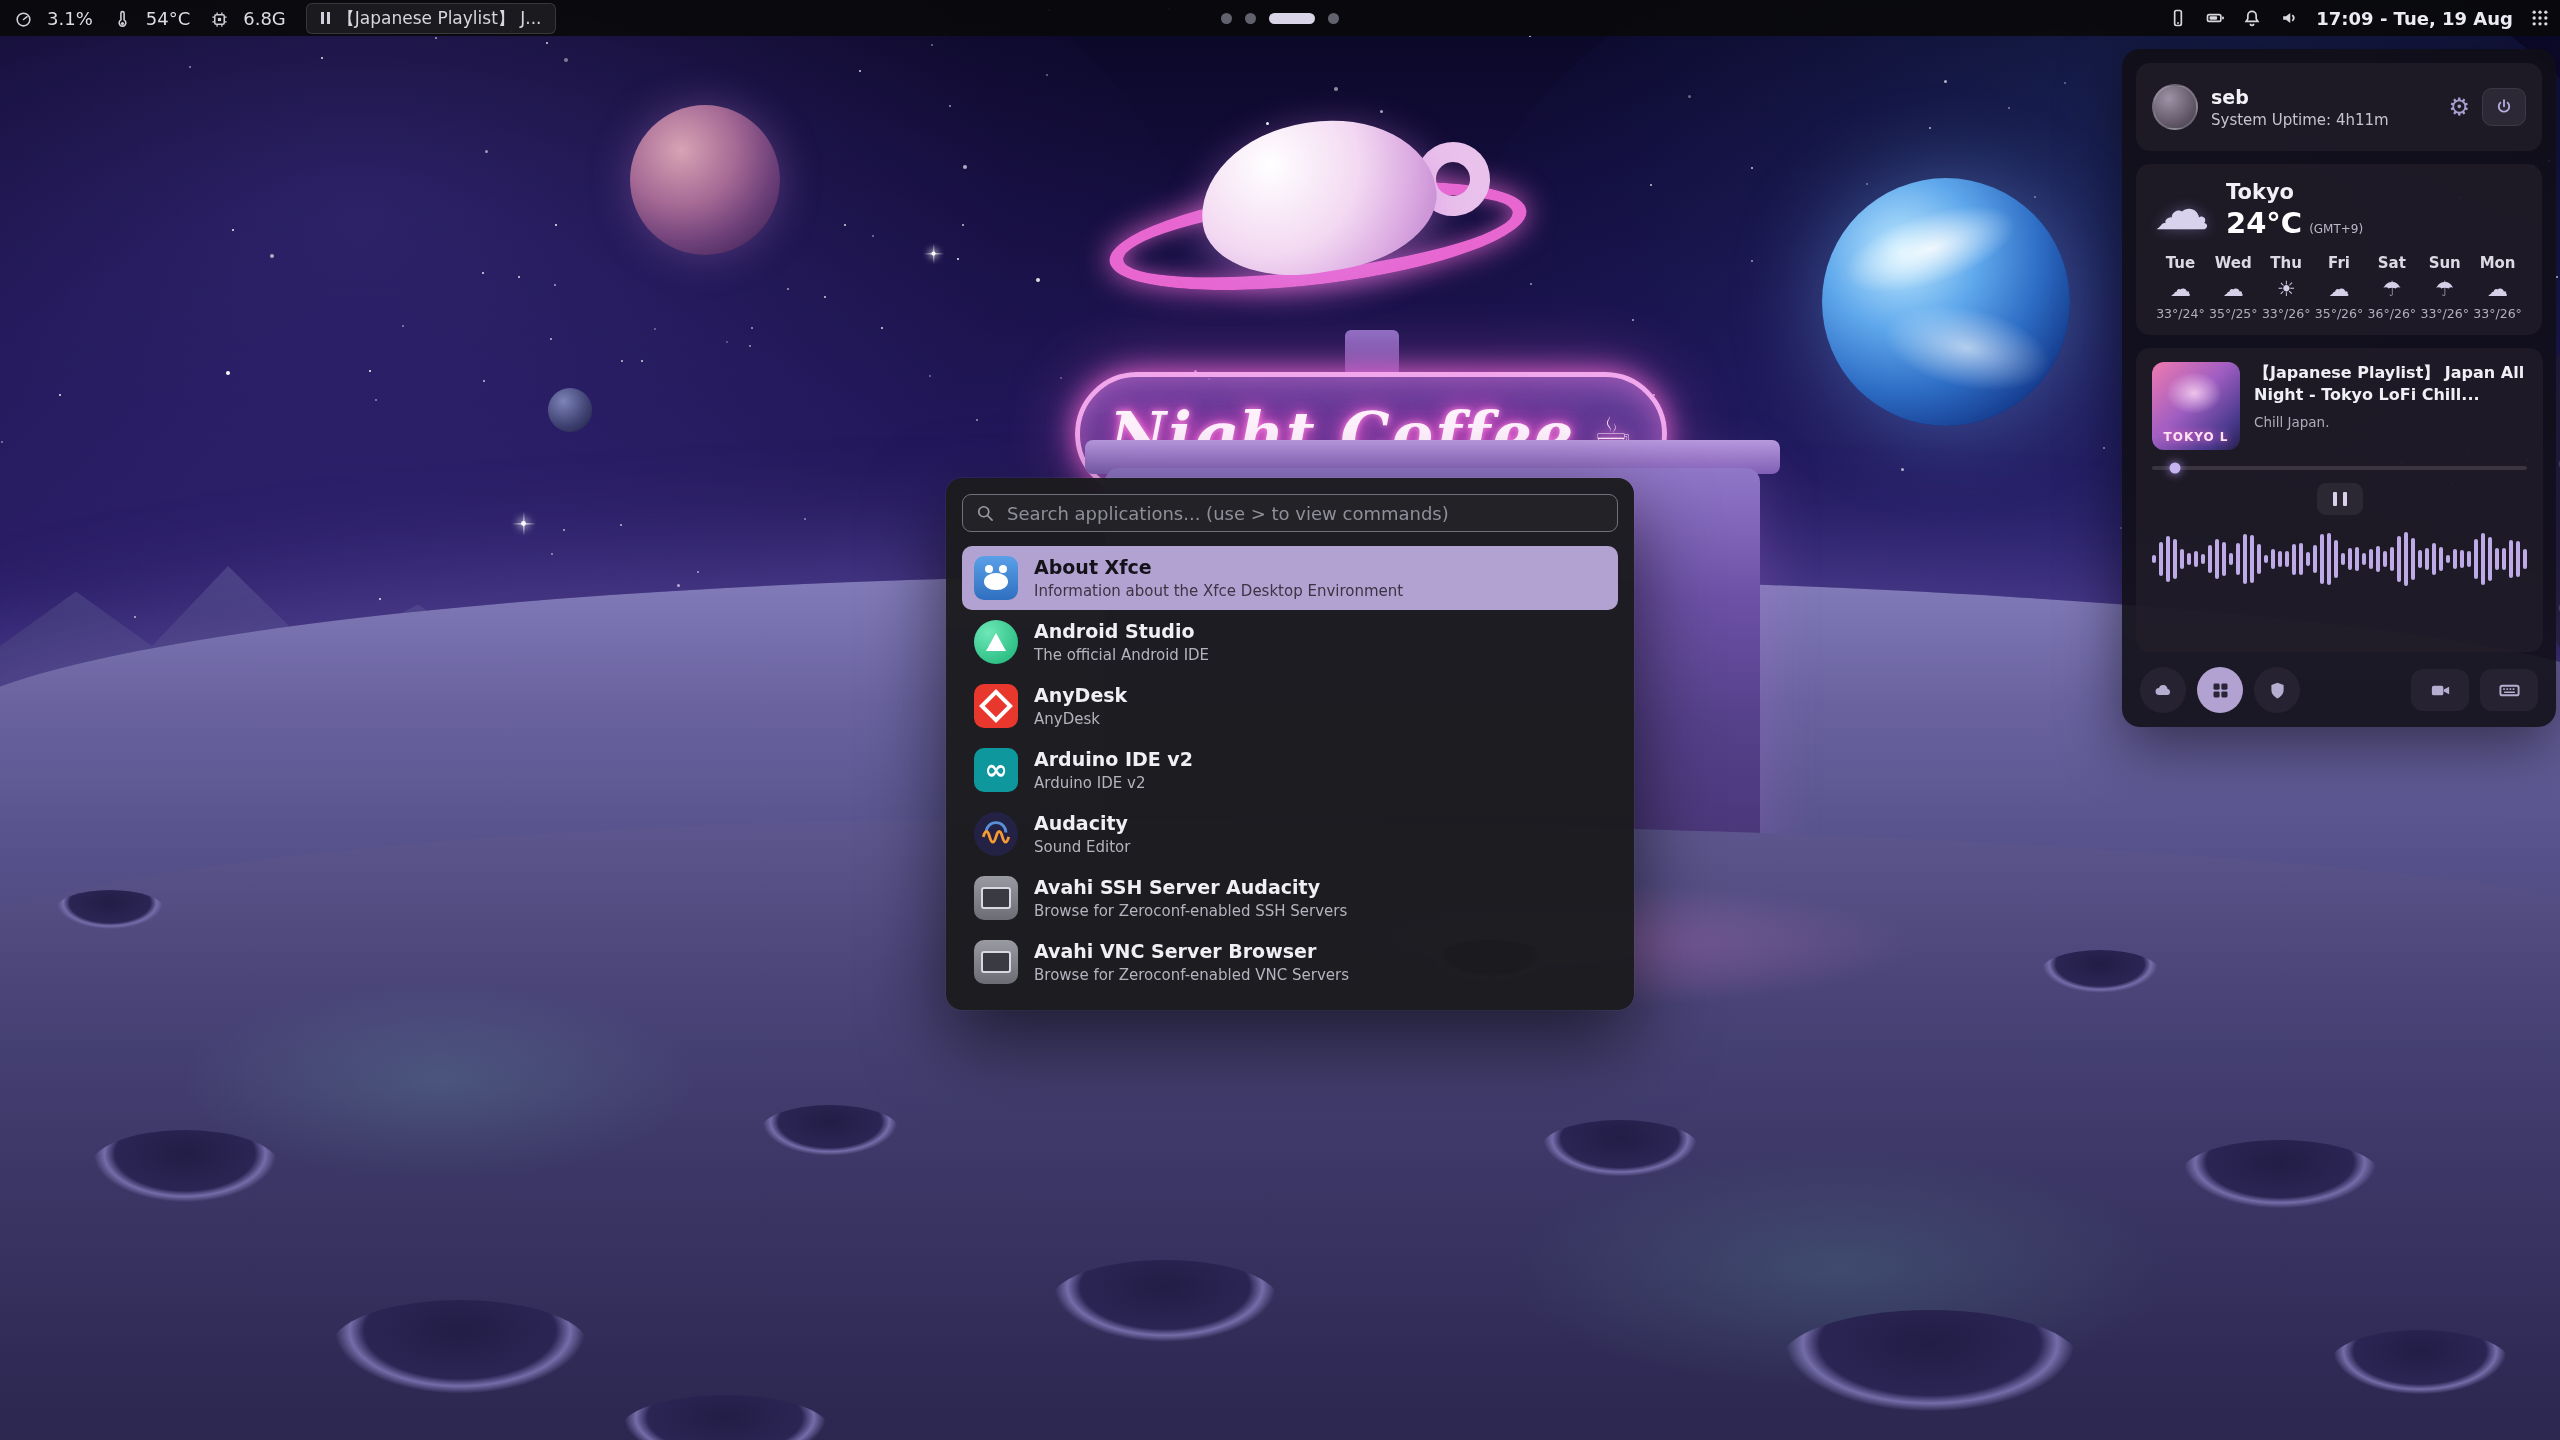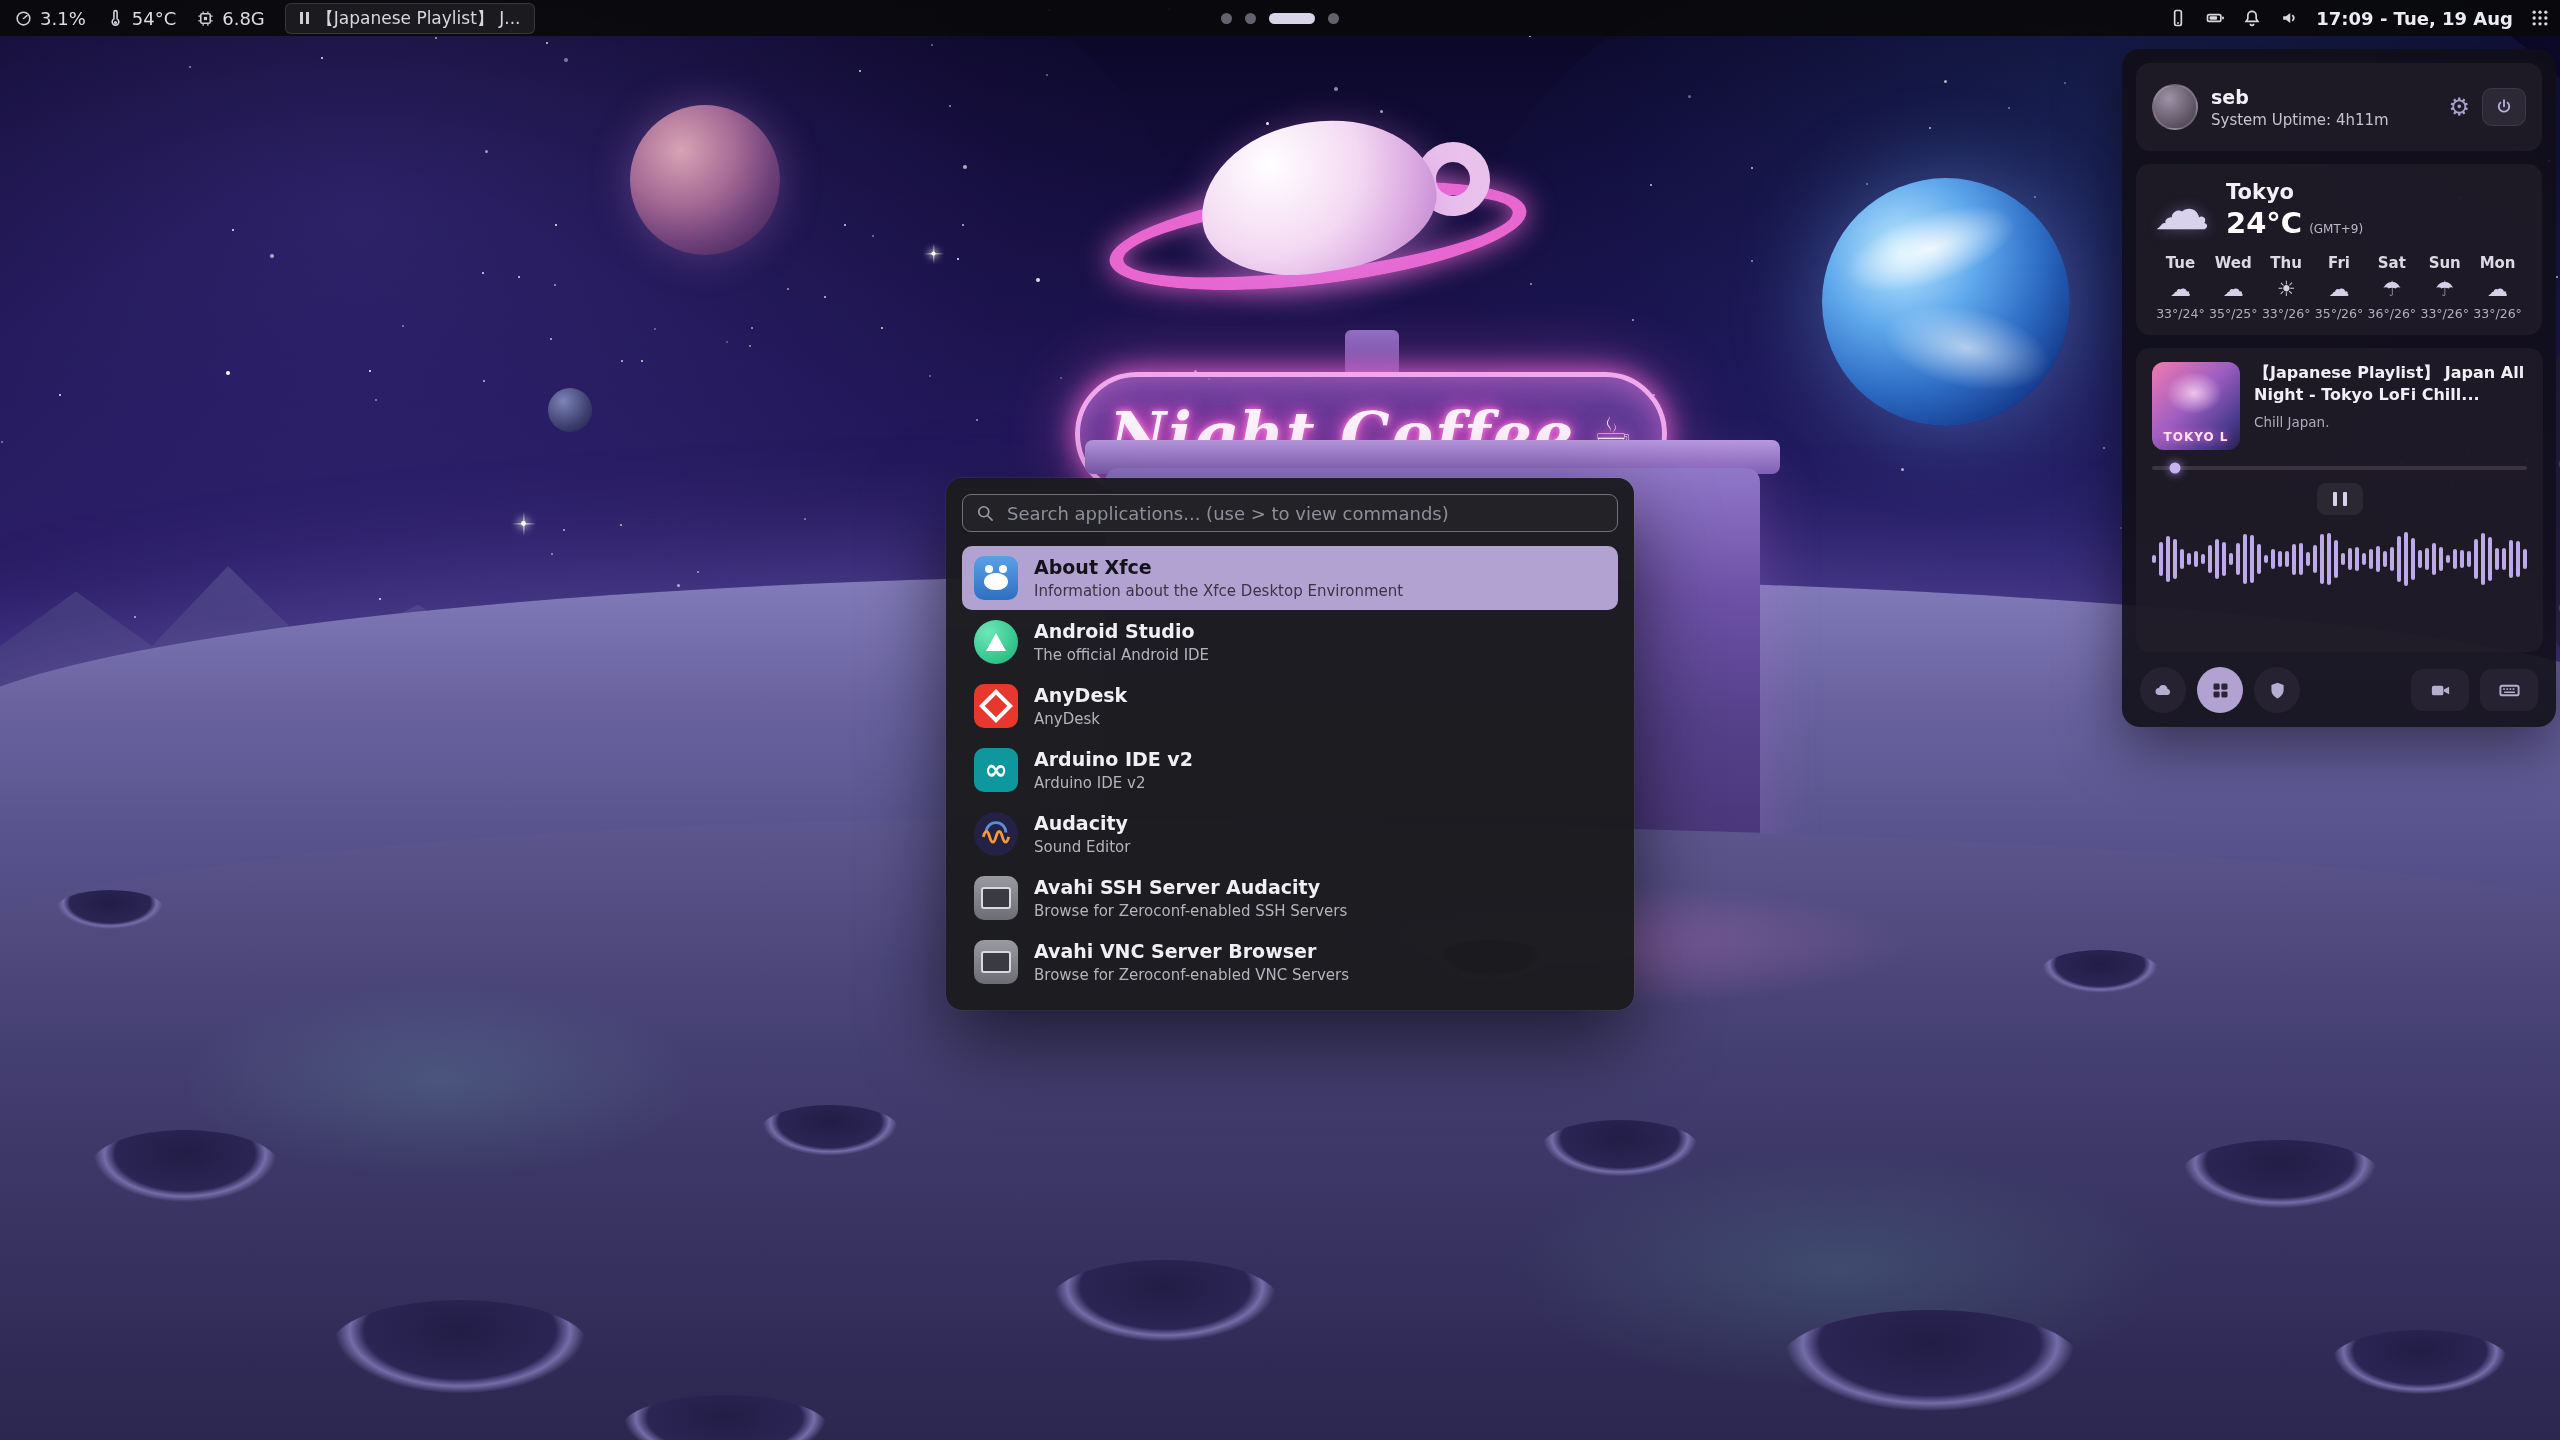--- a/index.html
+++ b/index.html
@@ -90,21 +90,21 @@
     border-radius:50% 50% 46% 46% / 58% 58% 44% 44%;transform:rotate(-9deg);
     background:radial-gradient(circle at 32% 24%,#ffffff,#f3d9f2 45%,#d9a6e0 75%,#b97cc8 100%);
     box-shadow:0 10px 40px rgba(220,130,230,.45);}
   .cup-handle{position:absolute;left:1416px;top:142px;width:74px;height:74px;border-radius:50%;
     border:20px solid #e9c2ec;transform:rotate(-9deg);}
 
   
   .topbar{position:absolute;left:0;top:0;right:0;height:36px;background:rgba(10,10,12,.94);
     display:flex;align-items:center;z-index:80;font-size:18px;color:#dcdce2;}
   .tb-left{display:flex;align-items:center;gap:20px;padding-left:14px;}
-  .tb-item{display:flex;align-items:center;gap:7px;}
+  .tb-item{display:flex;align-items:flex-end;gap:14px;}
   .tb-item svg{width:19px;height:19px;color:#cfcfd8;}
   .tb-widget{display:flex;align-items:center;gap:9px;background:rgba(255,255,255,.07);
     border:1px solid rgba(255,255,255,.13);border-radius:6px;padding:3px 14px;font-size:17px;color:#d6d6de;}
   .pbars{display:inline-block;width:3px;height:12px;background:#cfcfda;box-shadow:6px 0 0 #cfcfda;margin-right:5px;}
   .tb-dots{position:absolute;left:50%;top:0;height:36px;transform:translateX(-50%);
     display:flex;align-items:center;gap:13px;}
   .tb-dot{width:11px;height:11px;border-radius:50%;background:#62626e;}
   .tb-dot.active{width:46px;border-radius:6px;background:#d9d4e8;}
   .tb-right{position:absolute;right:10px;top:0;height:36px;display:flex;align-items:center;gap:17px;}
   .tb-right svg{width:20px;height:20px;color:#d8d8de;}

